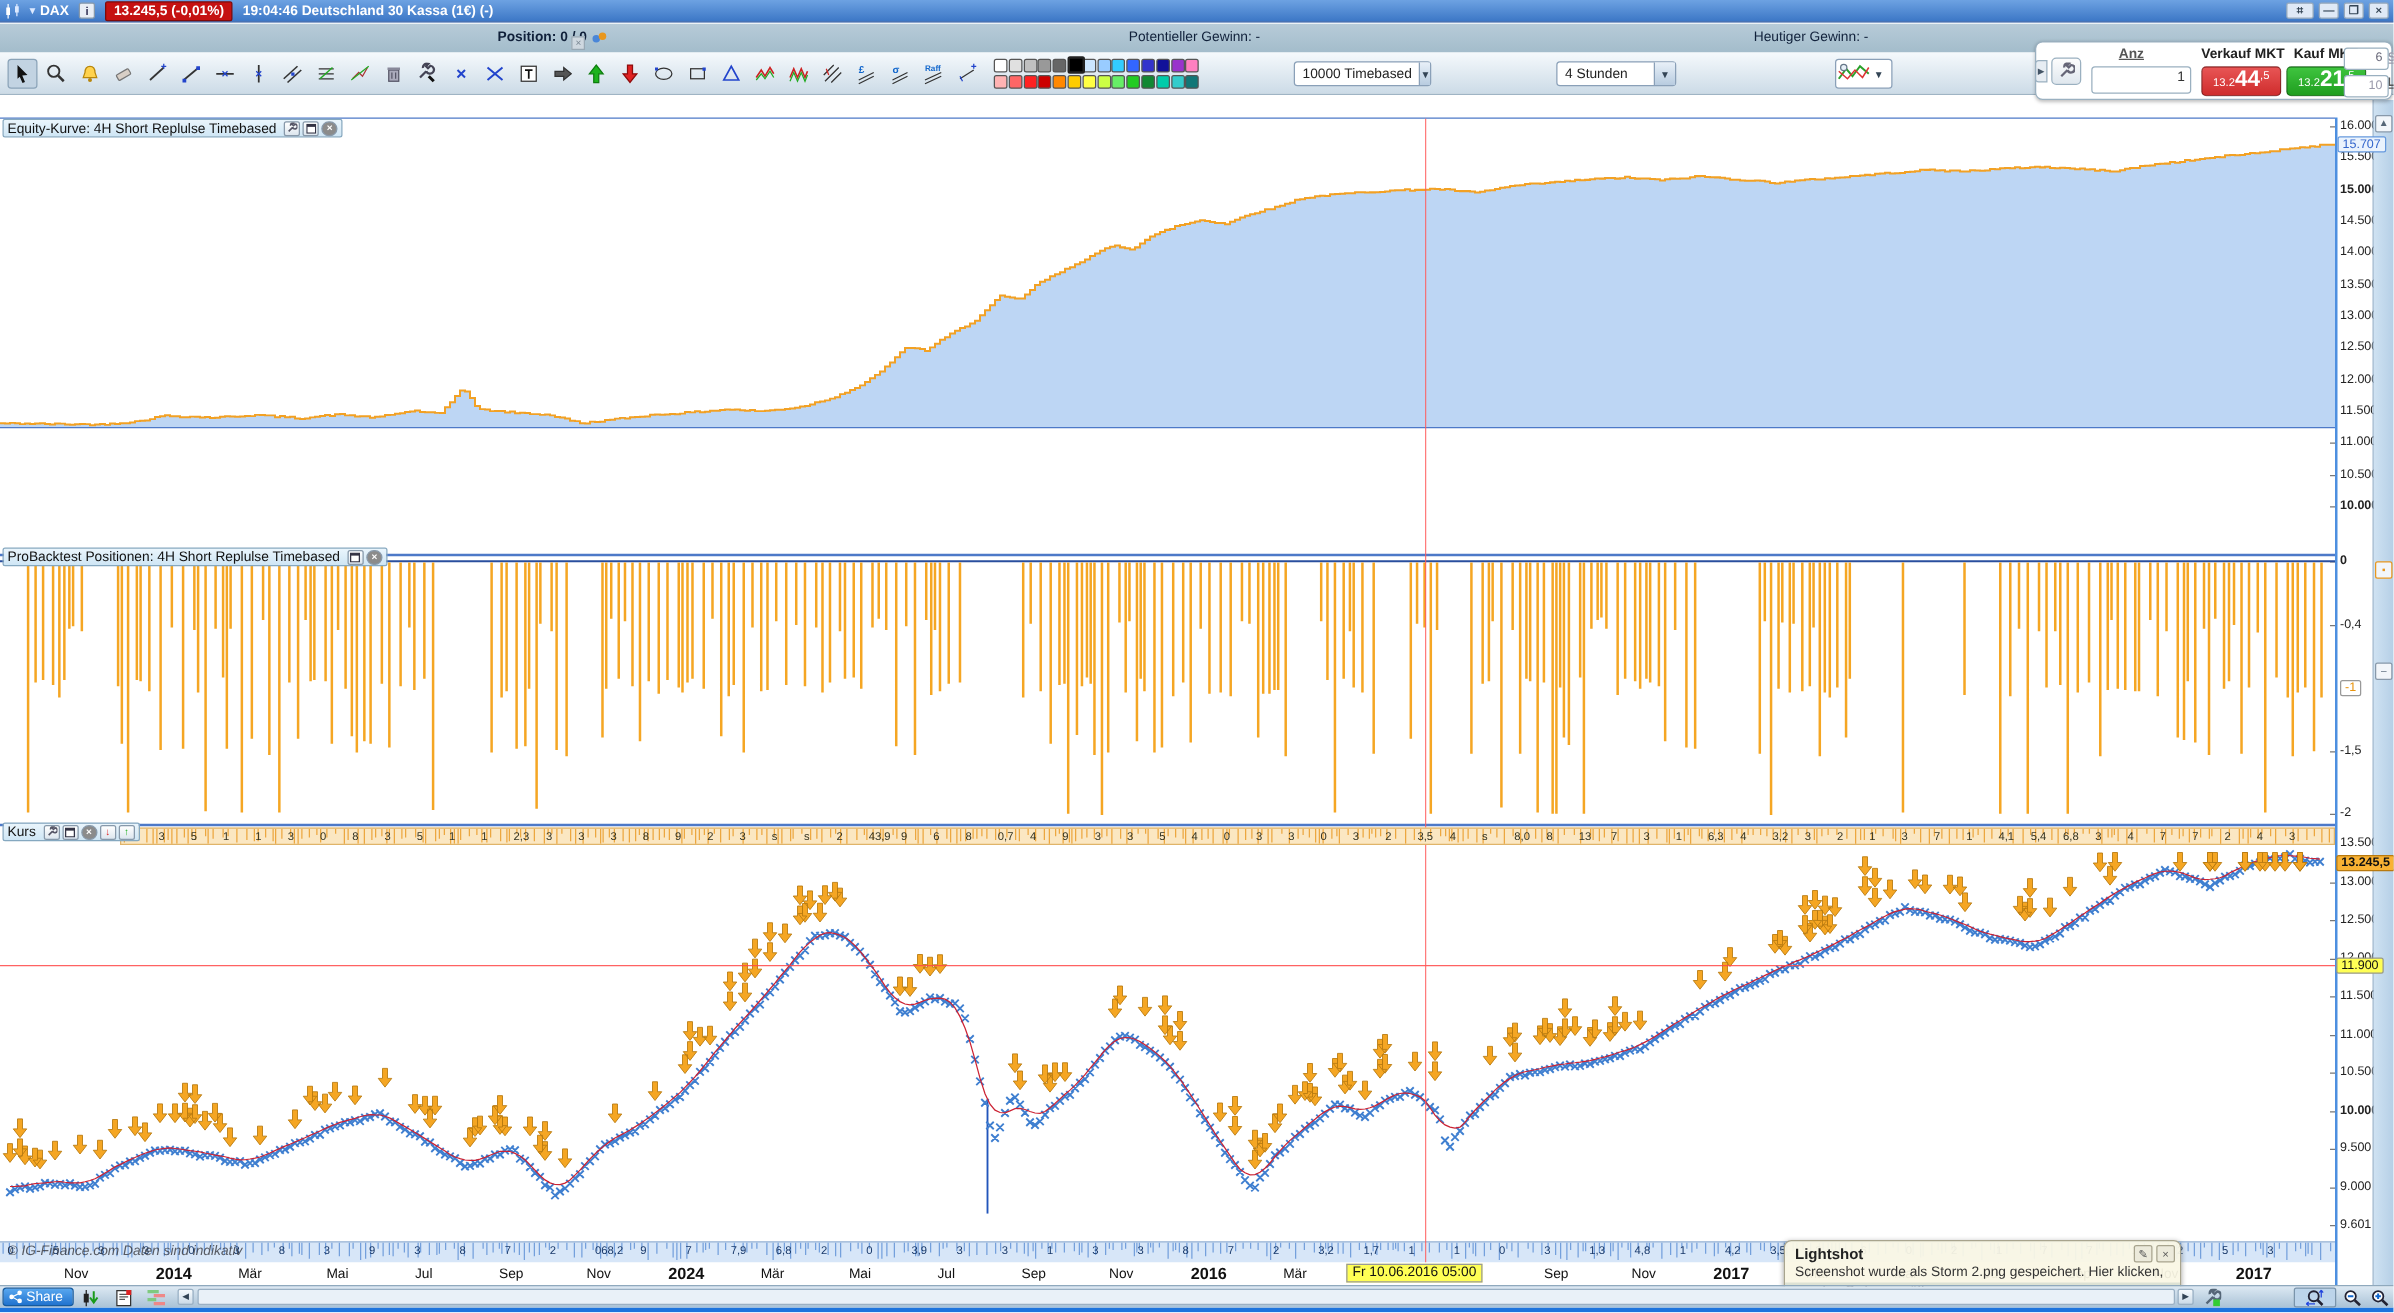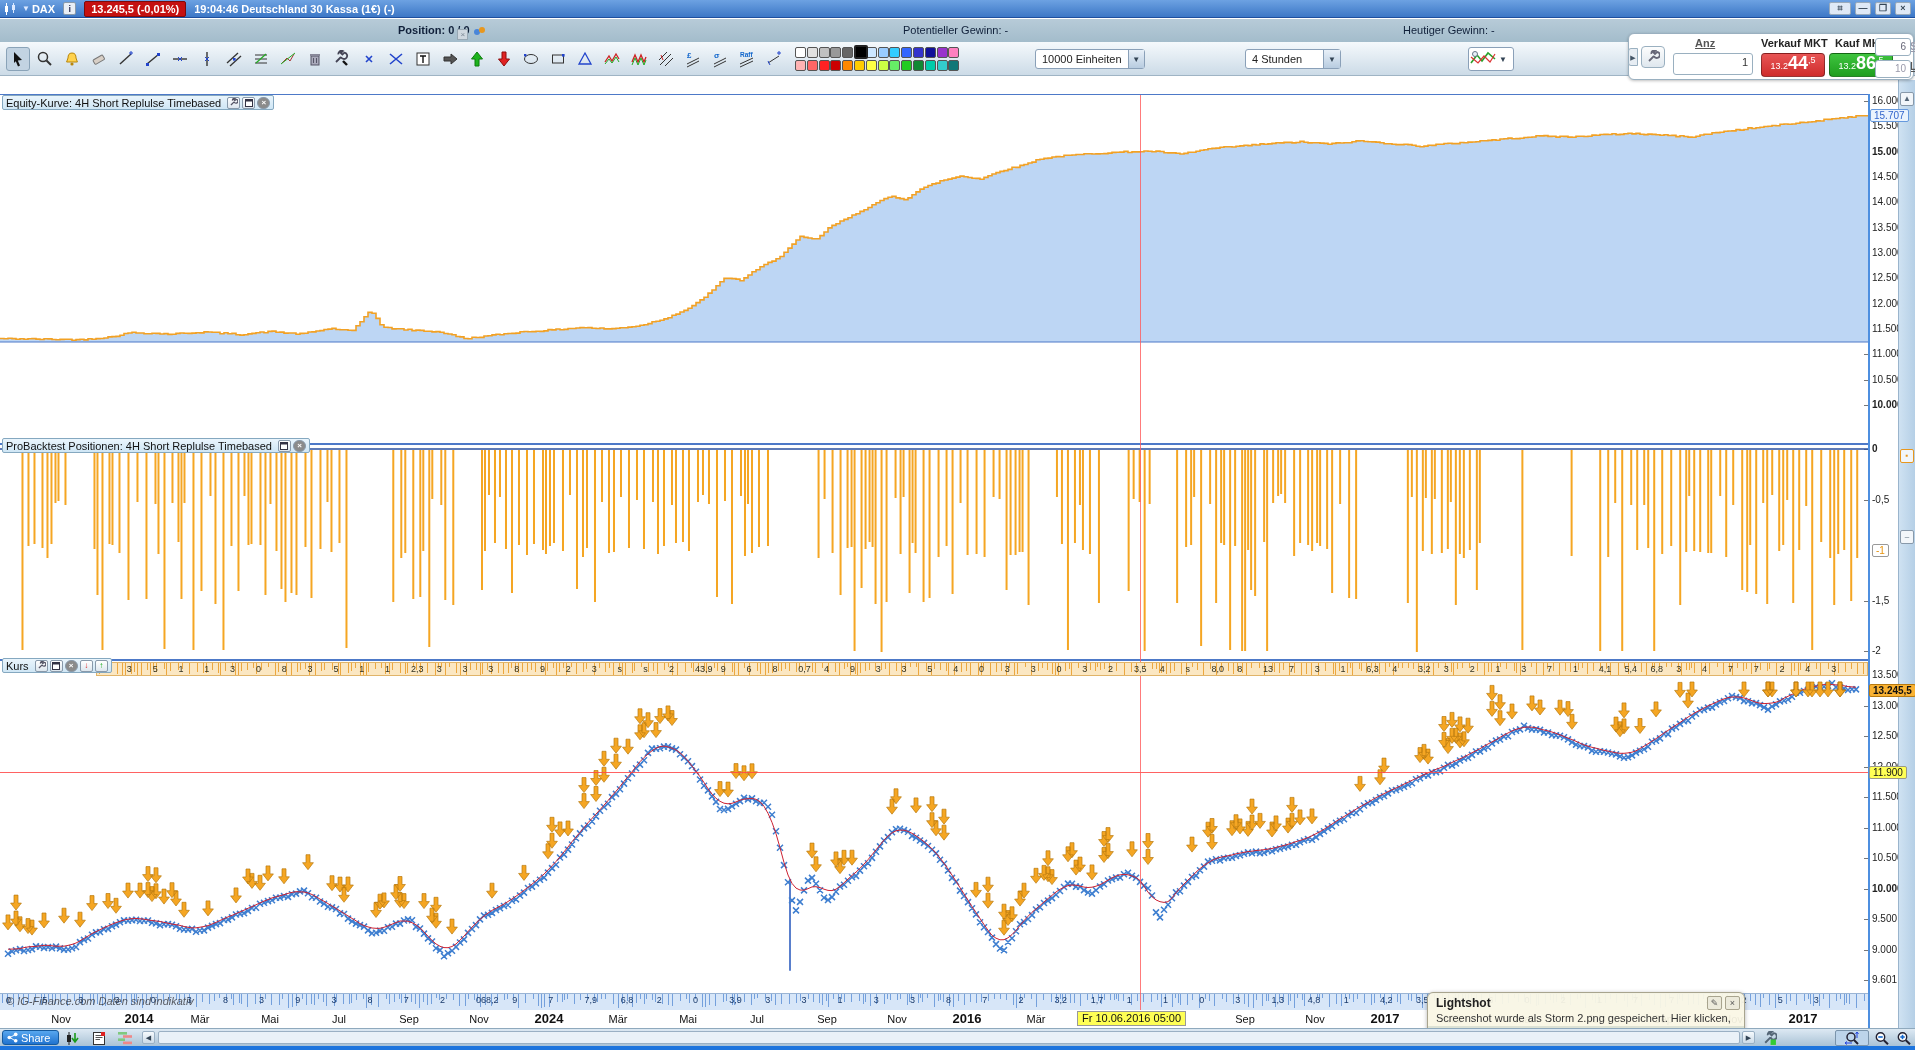--- a/index.html
+++ b/index.html
@@ -369,21 +369,21 @@
         <div class="swatch" style="left: 70.8px; top: 12.5px; background: rgb(255, 255, 68);"></div>
         <div class="swatch" style="left: 82.6px; top: 12.5px; background: rgb(204, 255, 68);"></div>
         <div class="swatch" style="left: 94.4px; top: 12.5px; background: rgb(102, 238, 102);"></div>
         <div class="swatch" style="left: 106.2px; top: 12.5px; background: rgb(34, 204, 34);"></div>
         <div class="swatch" style="left: 118px; top: 12.5px; background: rgb(17, 136, 51);"></div>
         <div class="swatch" style="left: 129.8px; top: 12.5px; background: rgb(0, 204, 170);"></div>
         <div class="swatch" style="left: 141.6px; top: 12.5px; background: rgb(51, 204, 204);"></div>
         <div class="swatch" style="left: 153.4px; top: 12.5px; background: rgb(17, 119, 119);"></div>
       </div>
     <div class="dd" style="left:1035px;width:110px">
-      <span class="dd-txt">10000 Einheiten</span>
+      <span class="dd-txt">10000 Timebased</span>
         <span class="dd-btn">▼</span>
     </div>
     <div class="dd" style="left:1245px;width:96px">
       <span class="dd-txt">4 Stunden</span>
         <span class="dd-btn">▼</span>
     </div>
     <div class="chartbtn">
       <svg width="28" height="20" viewBox="0 0 28 20">
           <path d="M2 14 L8 6 L13 12 L19 4 L26 10" stroke="#2aa12a" fill="none" stroke-width="1.6"></path>
           <path d="M2 8 L9 14 L15 7 L21 13 L26 5" stroke="#d33" fill="none" stroke-width="1.2"></path>
@@ -404,21 +404,21 @@
     <div class="op-input" style="left:44px;top:19px;width:80px;height:22px">1</div>
     <div class="op-lab" style="left:132px;top:3px">Verkauf MKT</div>
     <button class="op-btn op-sell">
       <span class="sm">13.2</span>
         <span class="lg">44</span>
         <span class="sup">,5</span>
     </button>
     <div class="op-lab" style="left:206px;top:3px">Kauf MKT</div>
     <button class="op-btn op-buy">
       <span class="sm">13.2</span>
-        <span class="lg">86</span>
+        <span class="lg">21</span>
         <span class="sup">,5</span>
     </button>
     <span class="op-cb" style="left:268px;top:8px;background:#dfe5ea">✓</span>
     <span class="op-lab grey" style="left:281px;top:7px;font-size:10px;color:#99a">S</span>
     <span class="op-cb" style="left:268px;top:28px"></span>
     <span class="op-lab grey" style="left:281px;top:27px;font-size:10px">L</span>
 
   </div>
   <div class="op-input" style="position:absolute;left:1875px;top:38px;width:36px;height:18px;z-index:31;font-size:10px;color:#667">6</div>
   <div class="op-input" style="position:absolute;left:1875px;top:60px;width:36px;height:18px;z-index:31;font-size:10px;color:#99a">10</div>
@@ -517,21 +517,21 @@
       <div class="axis-lab" style="top: 243px;">11.500</div>
       <div style="position: absolute; left: -6px; top: 249px; width: 5px; height: 1px; background: rgb(119, 119, 119);"></div>
       <div class="axis-lab" style="top: 268.333px;">11.000</div>
       <div style="position: absolute; left: -6px; top: 274.333px; width: 5px; height: 1px; background: rgb(119, 119, 119);"></div>
       <div class="axis-lab" style="top: 293.667px;">10.500</div>
       <div style="position: absolute; left: -6px; top: 299.667px; width: 5px; height: 1px; background: rgb(119, 119, 119);"></div>
       <div class="axis-lab b" style="top: 319px;">10.000</div>
       <div style="position: absolute; left: -6px; top: 325px; width: 5px; height: 1px; background: rgb(119, 119, 119);"></div>
       <div class="axis-lab b" style="top: 363px;">0</div>
       <div style="position: absolute; left: -6px; top: 369px; width: 5px; height: 1px; background: rgb(119, 119, 119);"></div>
-      <div class="axis-lab" style="top: 413.5px;">-0,5</div>
+      <div class="axis-lab" style="top: 413.5px;">-0,4</div>
       <div style="position: absolute; left: -6px; top: 419.5px; width: 5px; height: 1px; background: rgb(119, 119, 119);"></div>
       <div class="axis-lab" style="top: 514.5px;">-1,5</div>
       <div style="position: absolute; left: -6px; top: 520.5px; width: 5px; height: 1px; background: rgb(119, 119, 119);"></div>
       <div class="axis-lab" style="top: 565px;">-2</div>
       <div style="position: absolute; left: -6px; top: 571px; width: 5px; height: 1px; background: rgb(119, 119, 119);"></div>
       <div class="axis-lab" style="top: 589px;">13.500</div>
       <div style="position: absolute; left: -6px; top: 595px; width: 5px; height: 1px; background: rgb(119, 119, 119);"></div>
       <div class="axis-lab" style="top: 619.5px;">13.000</div>
       <div style="position: absolute; left: -6px; top: 625.5px; width: 5px; height: 1px; background: rgb(119, 119, 119);"></div>
       <div class="axis-lab" style="top: 650px;">12.500</div>

